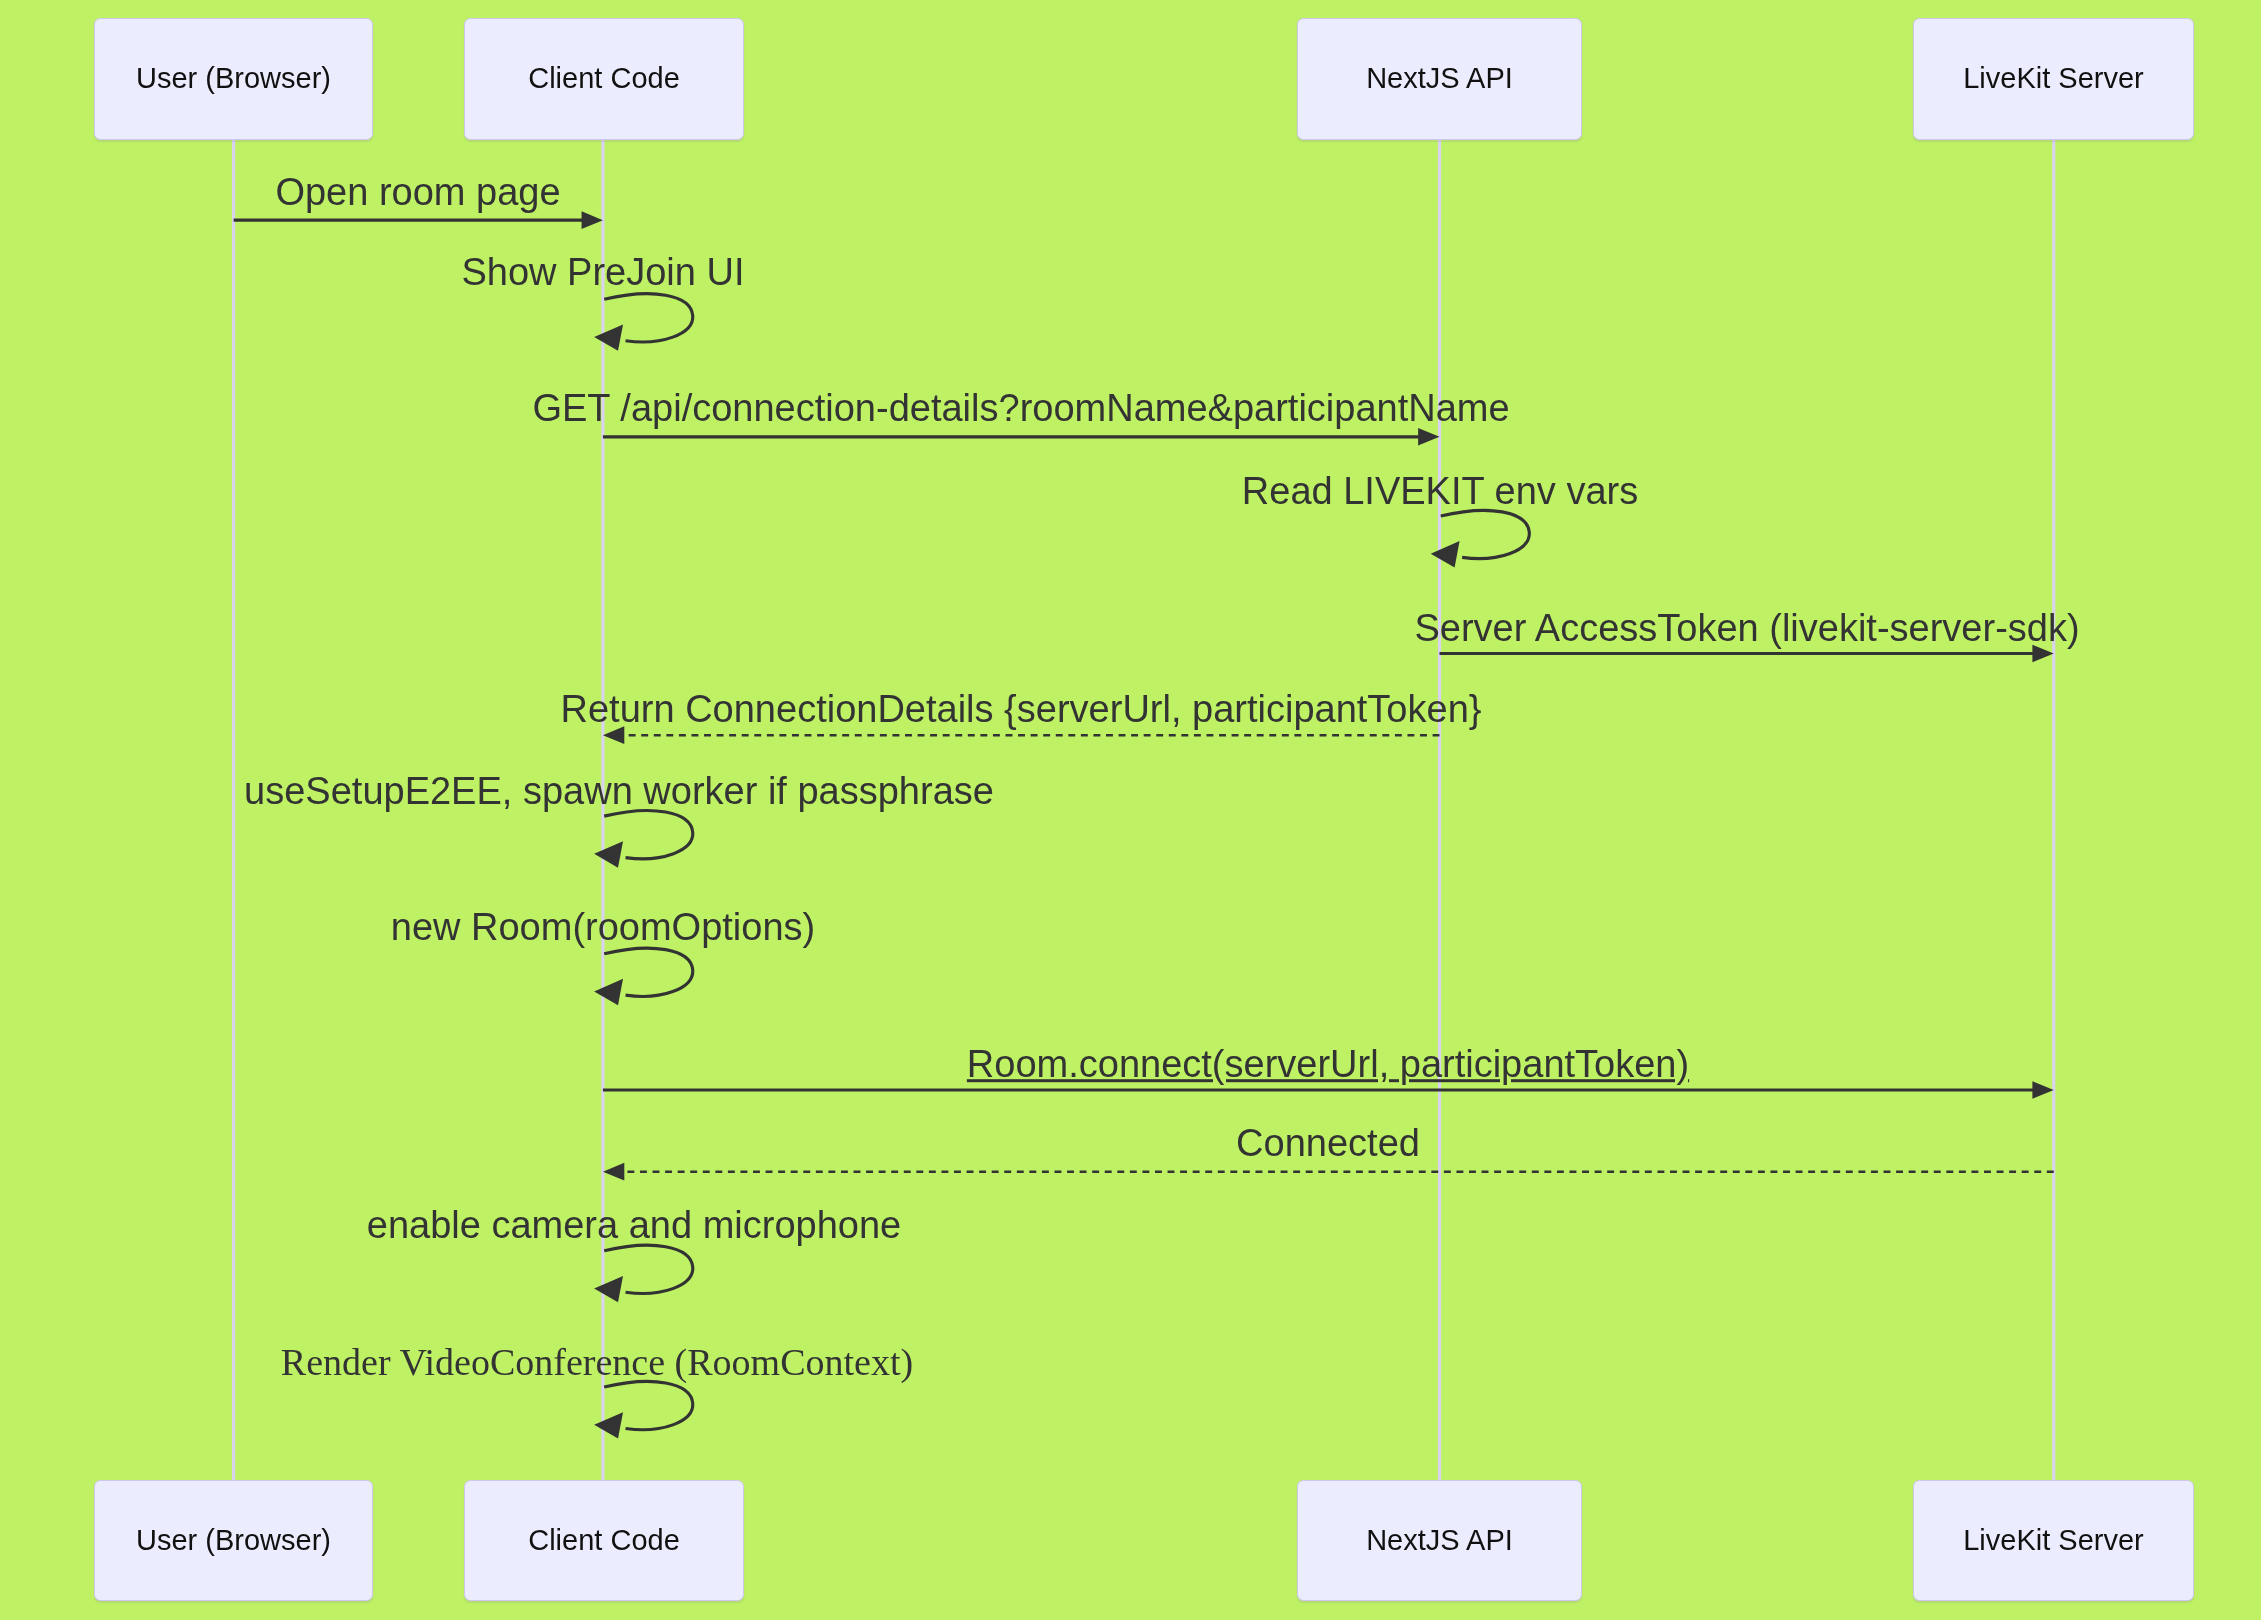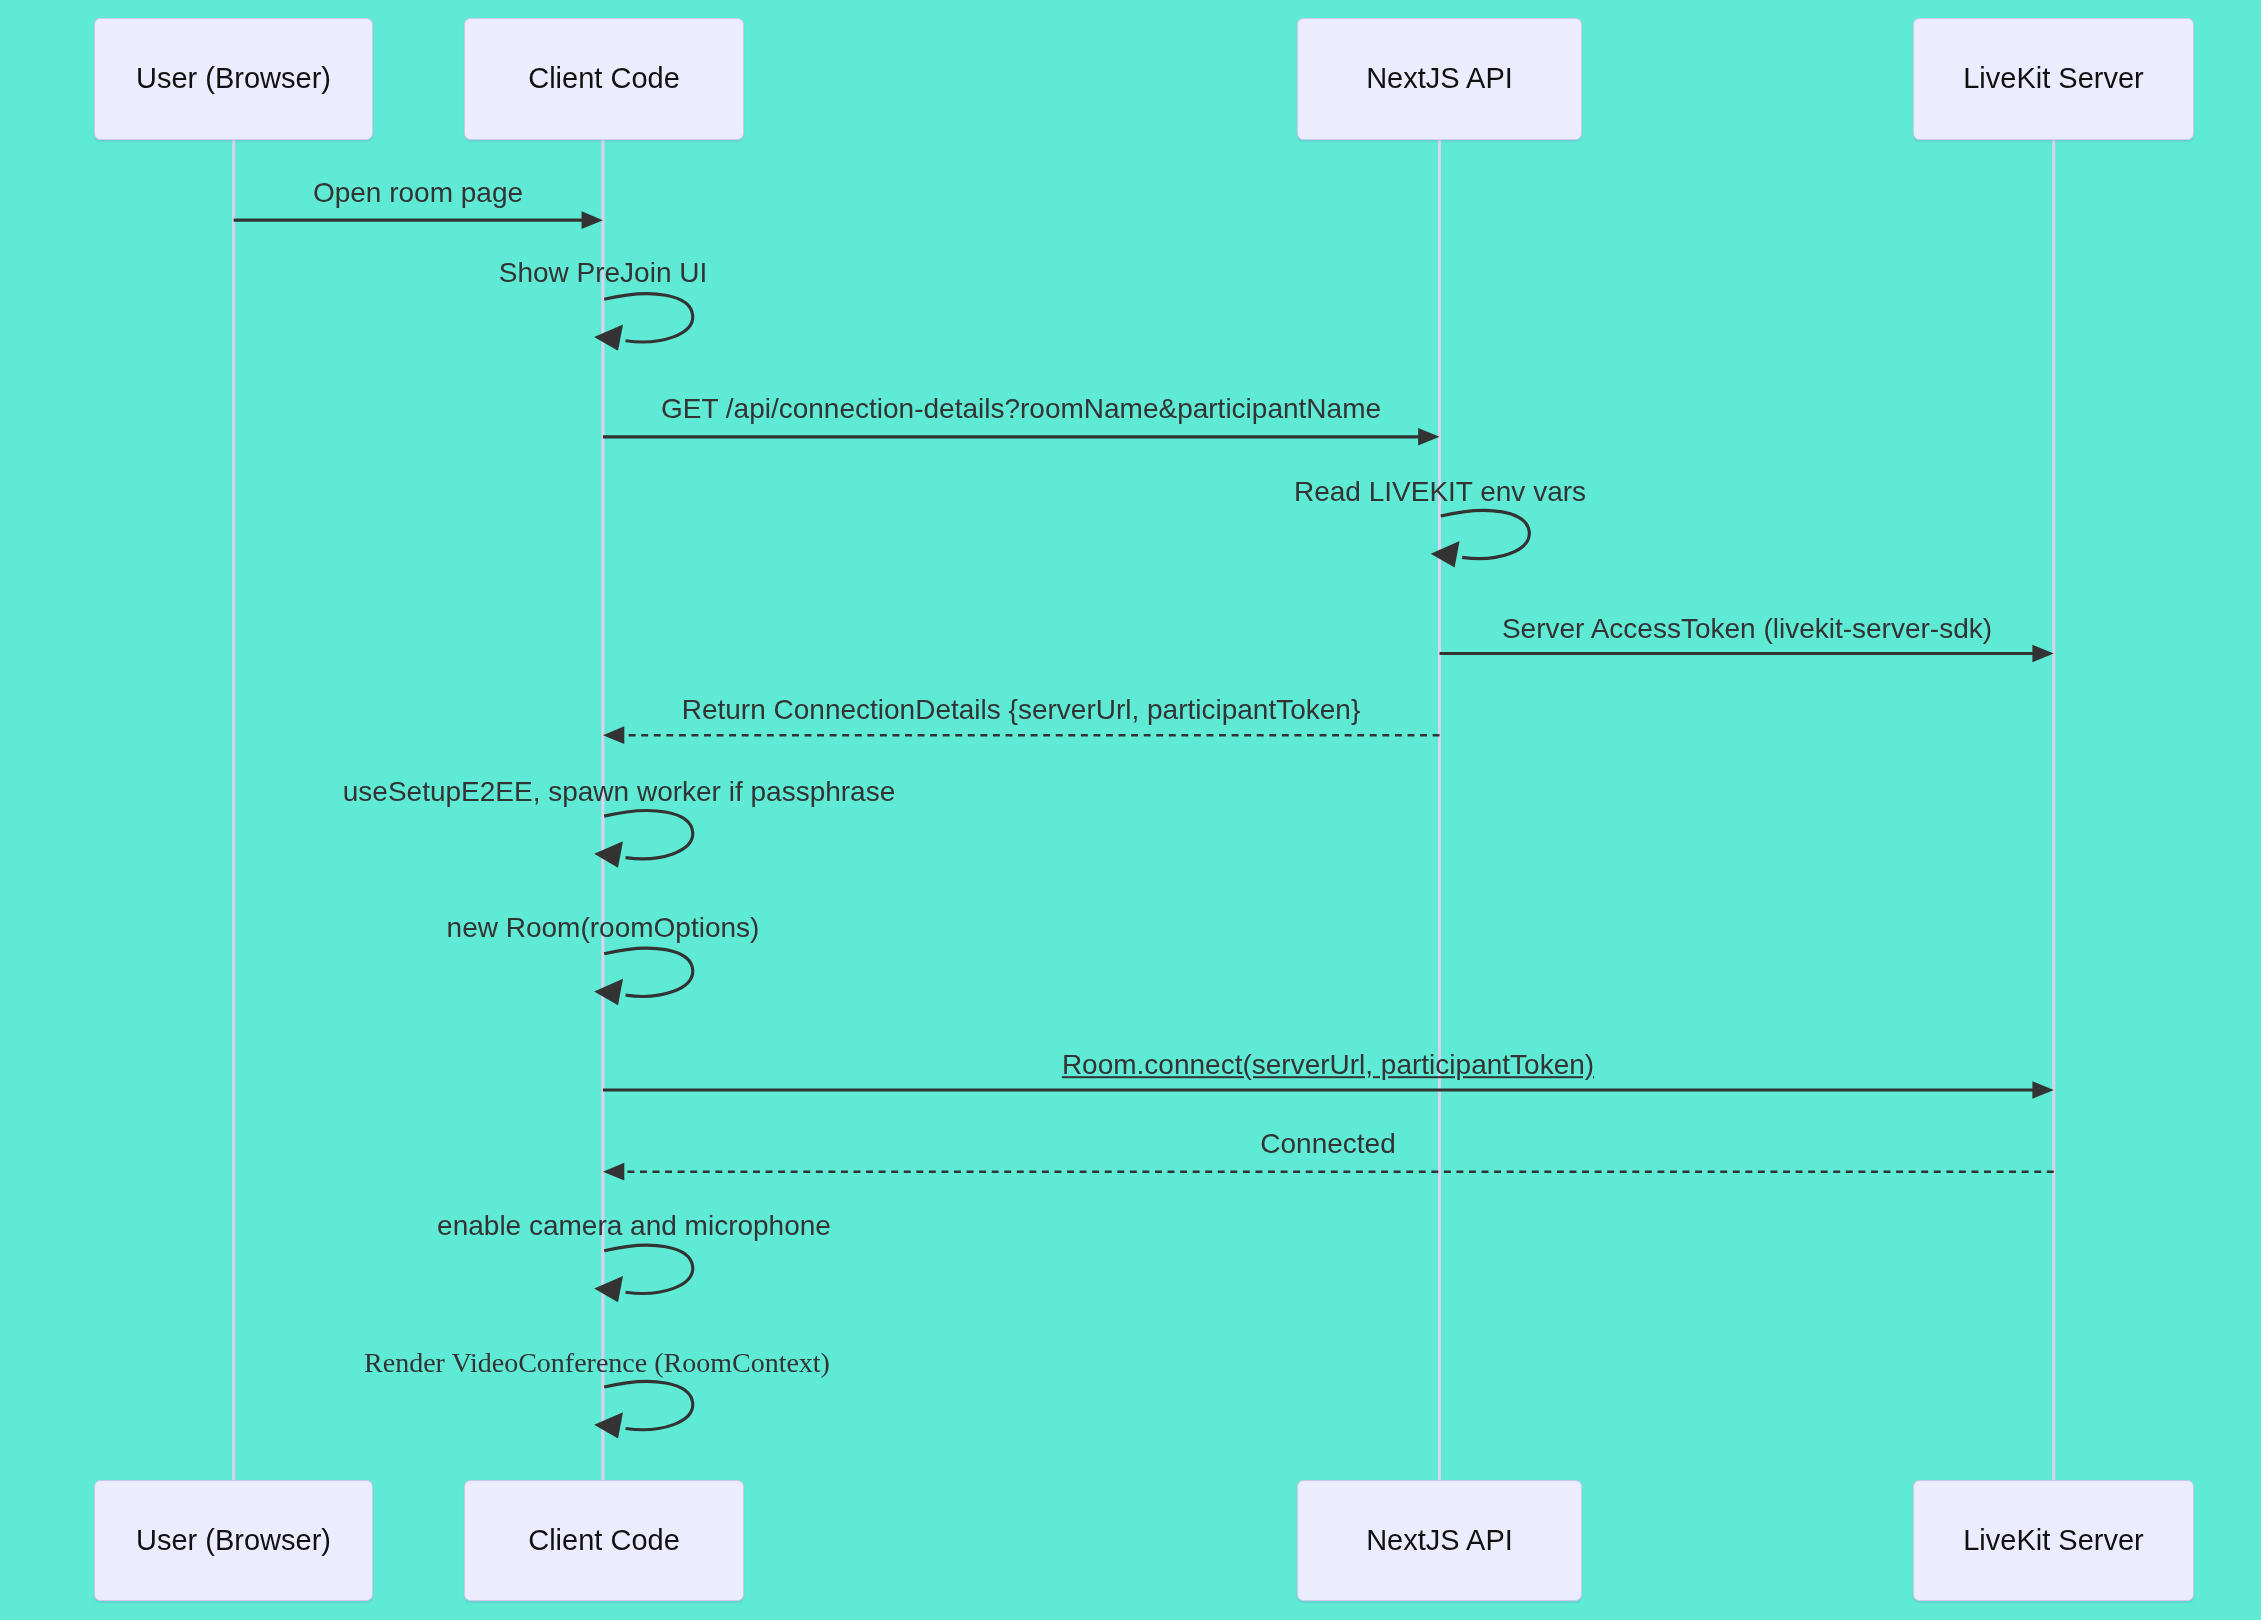--- a/index.html
+++ b/index.html
@@ -5,21 +5,21 @@
   html, body {
     margin: 0; padding: 0;
     width: 2261px; height: 1621px;
     overflow: hidden;
     background: #ffffff;
     font-family: "Liberation Sans", "DejaVu Sans", sans-serif;
   }
   .diagram {
     position: relative;
     width: 2261px; height: 1621px;
-    background: #5eead4;
+    background: #bef264;
   }
   .diagram svg.lines {
     position: absolute; left: 0; top: 0;
     width: 2261px; height: 1621px;
   }
   .actor-box {
     position: absolute;
     box-sizing: border-box;
     background: #ECECFF;
     border: 1.9px solid #CFC6EC;
@@ -27,21 +27,21 @@
     display: flex; align-items: center; justify-content: center;
     font-size: 29px;
     color: #111111;
     letter-spacing: 0px;
     box-shadow: 0 1.3px 1.3px rgba(120,100,180,0.15);
   }
   .msg-label {
     position: absolute;
     transform: translate(-50%, -50%);
     white-space: nowrap;
-    font-size: 28px;
+    font-size: 38px;
     color: #333333;
     line-height: 1.2;
   }
 </style>
 </head>
 <body>
 
 <div class="diagram">
   <svg class="lines" viewBox="0 0 3600 2580" xmlns="http://www.w3.org/2000/svg">
       <line x1="372" y1="222" x2="372" y2="2356" stroke="#D9D3F0" stroke-width="5"></line>

